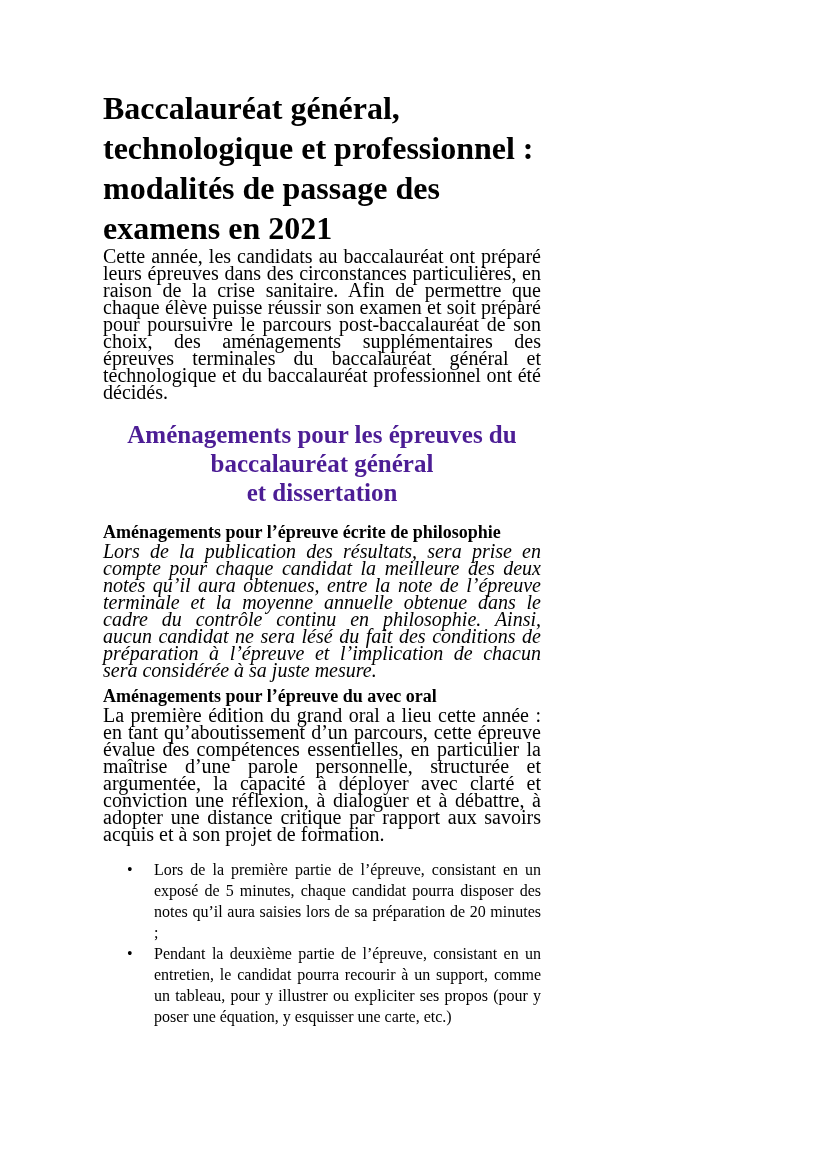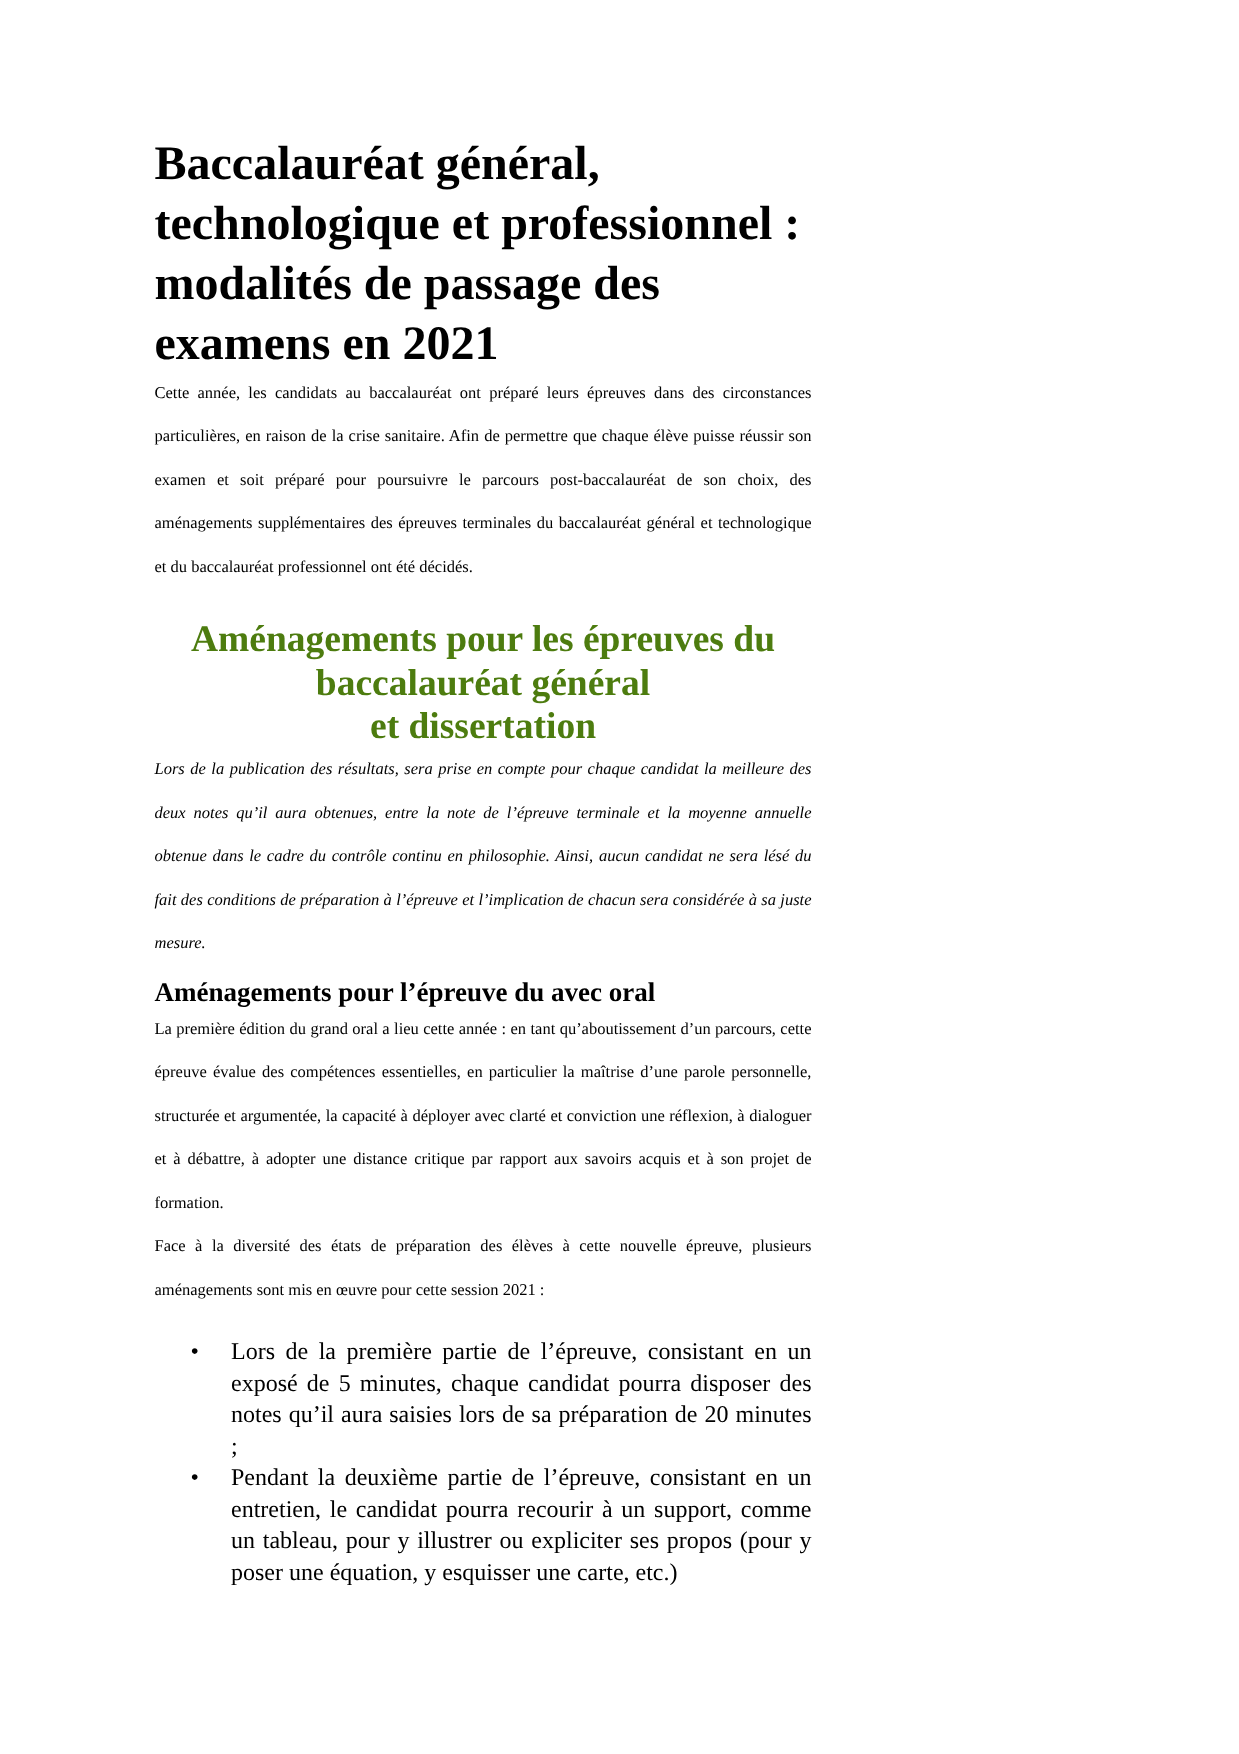--- a/index.html
+++ b/index.html
@@ -28,32 +28,32 @@
   h1.doc-title {
     margin: 0;
     font-size: 32px;
     line-height: 40px;
     font-weight: bold;
     text-align: left;
     letter-spacing: 0;
   }
   p.body-text {
     margin: 0;
-    font-size: 11px;
-    line-height: 29px;
+    font-size: 20px;
+    line-height: 17px;
     text-align: justify;
   }
   .mt-intro   { margin-top: 18px; }
   h2.section-heading {
     margin: 19px 0 0 0;
     font-size: 25px;
     line-height: 29px;
     font-weight: bold;
     text-align: center;
-    color: #4d7c0f;
+    color: #4c1d95;
   }
   h2.section-heading .h2-line { display: block; }
   h3.sub-heading {
     margin: 15px 0 0 0;
     font-size: 18px;
     line-height: 21px;
     font-weight: bold;
     text-align: left;
   }
   .mt-p2  { margin-top: 20px; }
@@ -91,29 +91,29 @@
 
     <h1 class="doc-title">Baccalauréat général, technologique et professionnel : modalités de passage des examens en 2021</h1>
 
     <p class="body-text mt-intro">Cette année, les candidats au baccalauréat ont préparé leurs épreuves dans des circonstances particulières, en raison de la crise sanitaire. Afin de permettre que chaque élève puisse réussir son examen et soit préparé pour poursuivre le parcours post-baccalauréat de son choix, des aménagements supplémentaires des épreuves terminales du baccalauréat général et technologique et du baccalauréat professionnel ont été décidés.</p>
 
     <h2 class="section-heading">
       <span class="h2-line">Aménagements pour les épreuves du baccalauréat général</span>
       <span class="h2-line">et dissertation</span>
     </h2>
 
+    <h3 class="sub-heading">Aménagements pour l’épreuve écrite de philosophie</h3>
 
 
     <p class="body-text mt-p3">Lors de la publication des résultats, sera prise en compte pour chaque candidat la meilleure des deux notes qu’il aura obtenues, entre la note de l’épreuve terminale et la moyenne annuelle obtenue dans le cadre du contrôle continu en philosophie. Ainsi, aucun candidat ne sera lésé du fait des conditions de préparation à l’épreuve et l’implication de chacun sera considérée à sa juste mesure.</p>
 
     <h3 class="sub-heading mt-h3b">Aménagements pour l’épreuve du avec oral</h3>
 
     <p class="body-text mt-p4">La première édition du grand oral a lieu cette année : en tant qu’aboutissement d’un parcours, cette épreuve évalue des compétences essentielles, en particulier la maîtrise d’une parole personnelle, structurée et argumentée, la capacité à déployer avec clarté et conviction une réflexion, à dialoguer et à débattre, à adopter une distance critique par rapport aux savoirs acquis et à son projet de formation.</p>
 
-    <p class="body-text mt-p5">Face à la diversité des états de préparation des élèves à cette nouvelle épreuve, plusieurs aménagements sont mis en œuvre pour cette session 2021 :</p>
 
     <ul class="bullet-list">
       <li>
         <span class="bullet-glyph">•</span>
         <span>Lors de la première partie de l’épreuve, consistant en un exposé de 5 minutes, chaque candidat pourra disposer des notes qu’il aura saisies lors de sa préparation de 20 minutes ;</span>
       </li>
       <li>
         <span class="bullet-glyph">•</span>
         <span>Pendant la deuxième partie de l’épreuve, consistant en un entretien, le candidat pourra recourir à un support, comme un tableau, pour y illustrer ou expliciter ses propos (pour y poser une équation, y esquisser une carte, etc.)</span>
       </li>

